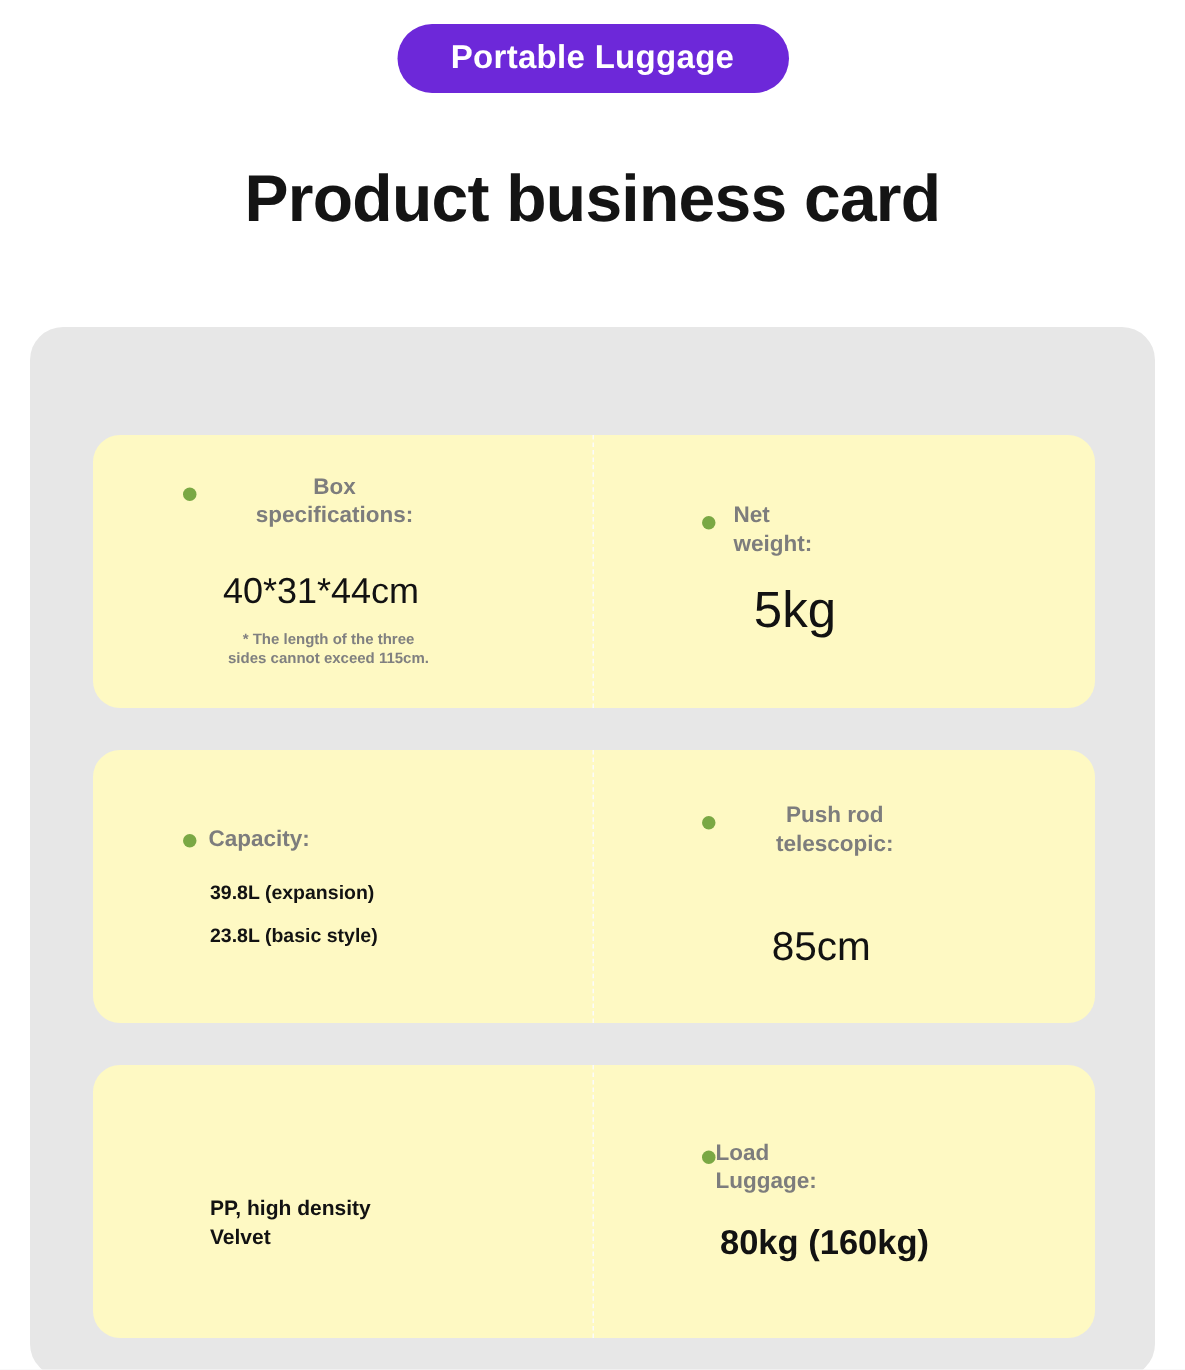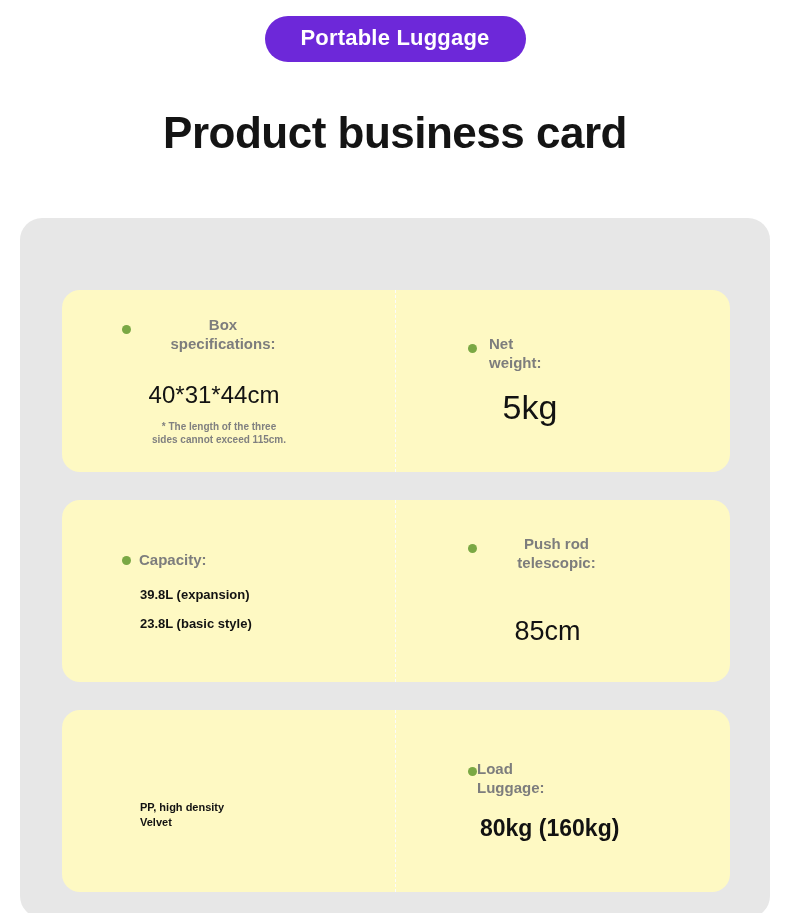--- a/index.html
+++ b/index.html
@@ -141,21 +141,21 @@
   
   .c2r { padding: 0 0 0 72px; gap: 28px; }
   .c2r .bullet { margin-top: 9px; }
   .c2r .label-text { width: 135px; text-align: center; margin-left: 12px; }
   .c2r .value-text { font-size: 27px; margin-top: 15px; margin-left: 12px; width: 135px; text-align: center; font-weight: normal; }
 
   
   .c3l { padding: 0 0 0 60px; }
   .c3l .bullet { margin-top: 5px; }
   .c3l .label-text { margin-left: 8px; }
-  .c3l .value-text { font-size: 11px; margin-top: 28px; margin-left: 18px; line-height: 1.35; }
+  .c3l .value-text { font-size: 14px; margin-top: 28px; margin-left: 18px; line-height: 1.35; }
 
   
   .c3r { padding: 0 0 0 72px; }
   .c3r .bullet { margin-top: 7px; }
   .c3r .label-text { text-align: left; }
   .c3r .value-text { font-size: 23px; margin-top: 18px; margin-left: 12px; }
 </style>
 </head>
 <body>
 

